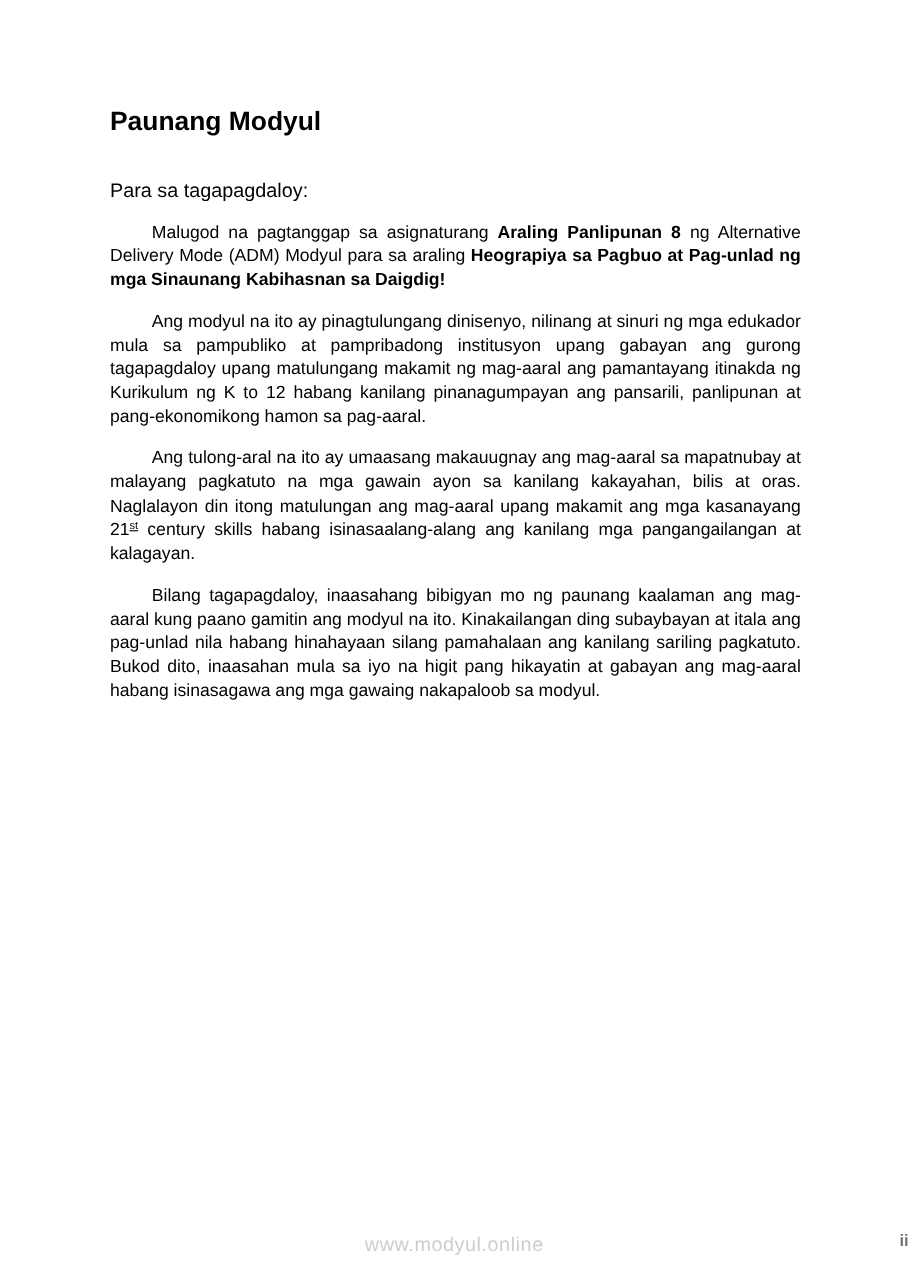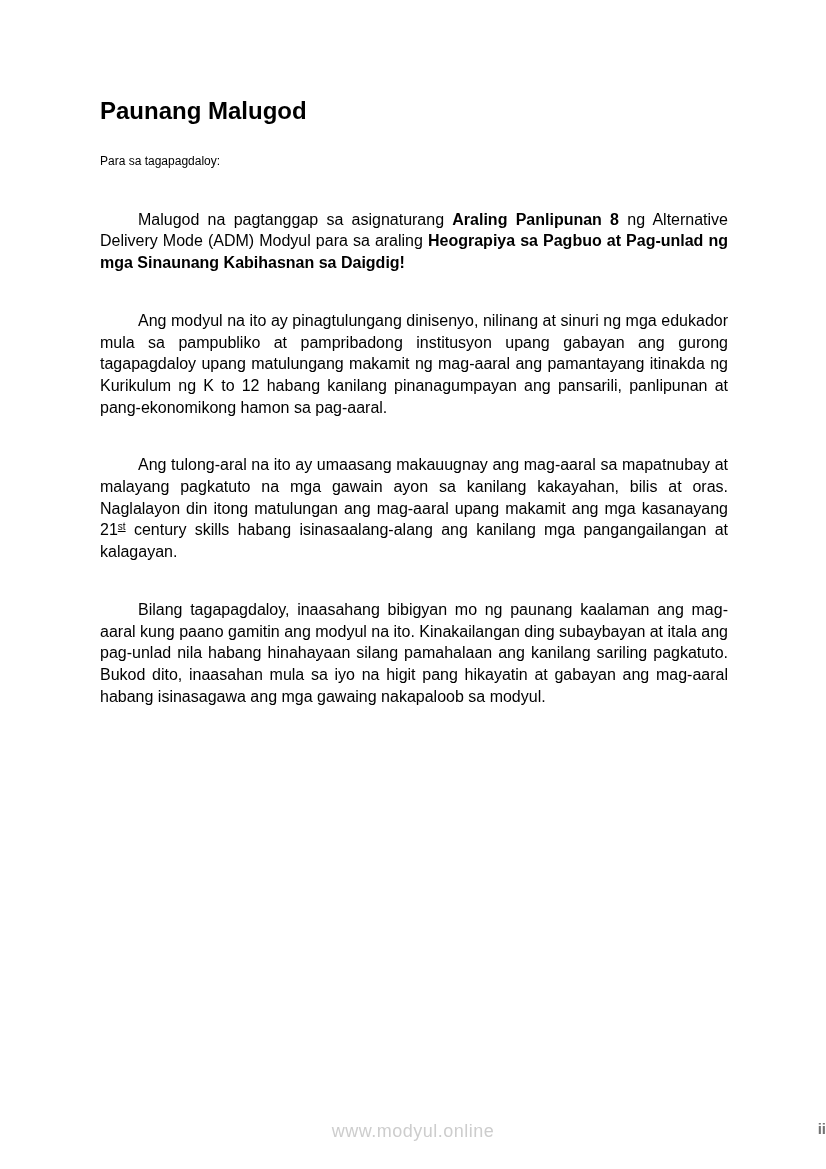--- a/index.html
+++ b/index.html
@@ -23,26 +23,26 @@
     top: 97px;
     width: 628px;
   }
   .doc-title {
     font-size: 24px;
     font-weight: bold;
     line-height: 28px;
     color: #000000;
   }
   .salutation {
-    margin-top: 26px;
-    font-size: 12px;
+    margin-top: 38px;
+    font-size: 18px;
     line-height: 21.7px;
   }
   .body-para {
-    margin-top: 36px;
+    margin-top: 16px;
     font-size: 16px;
     line-height: 21.7px;
     text-align: justify;
     text-indent: 38px;
   }
   .body-para .b { font-weight: bold; }
   .body-para .i { }
   .body-para sup {
     font-size: 10px;
     line-height: 0;
@@ -77,21 +77,21 @@
     font-weight: bold;
     color: #737373;
     z-index: 2;
   }
 </style>
 </head>
 <body>
 
 <div class="page">
   <div class="content">
-    <h1 class="doc-title">Paunang Malugod</h1>
+    <h1 class="doc-title">Paunang Modyul</h1>
     <p class="salutation">Para sa tagapagdaloy:</p>
     <p class="body-para"><span>Malugod na pagtanggap sa asignaturang </span><span class="b">Araling Panlipunan 8</span><span> ng Alternative Delivery Mode (ADM) Modyul para sa araling </span><span class="b">Heograpiya sa Pagbuo at Pag-unlad ng mga Sinaunang Kabihasnan sa Daigdig!</span></p>
     <p class="body-para"><span>Ang modyul na ito ay pinagtulungang dinisenyo, nilinang at sinuri ng mga edukador mula sa pampubliko at pampribadong institusyon upang gabayan ang gurong tagapagdaloy upang matulungang makamit ng mag-aaral ang pamantayang itinakda ng Kurikulum ng K to 12 habang kanilang pinanagumpayan ang pansarili, panlipunan at pang-ekonomikong hamon sa pag-aaral.</span></p>
     <p class="body-para"><span>Ang tulong-aral na ito ay umaasang makauugnay ang mag-aaral sa mapatnubay at malayang pagkatuto na mga gawain ayon sa kanilang kakayahan, bilis at oras. Naglalayon din itong matulungan ang mag-aaral upang makamit ang mga kasanayang 21</span><sup>st</sup><span> </span><span class="i">century skills</span><span> habang isinasaalang-alang ang kanilang mga pangangailangan at kalagayan.</span></p>
     <p class="body-para"><span>Bilang tagapagdaloy, inaasahang bibigyan mo ng paunang kaalaman ang mag-aaral kung paano gamitin ang modyul na ito. Kinakailangan ding subaybayan at itala ang pag-unlad nila habang hinahayaan silang pamahalaan ang kanilang sariling pagkatuto. Bukod dito, inaasahan mula sa iyo na higit pang hikayatin at gabayan ang mag-aaral habang isinasagawa ang mga gawaing nakapaloob sa modyul.</span></p>
   </div>
 
   <div class="footer">
     <div class="watermark">www.modyul.online</div>
     <div class="page-number">ii</div>

